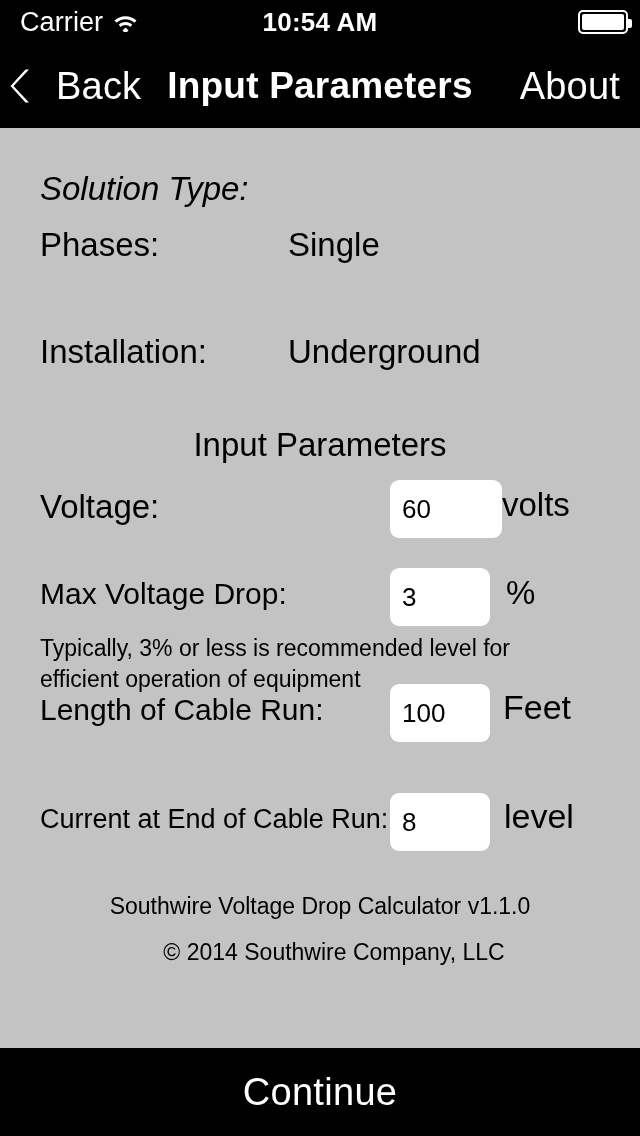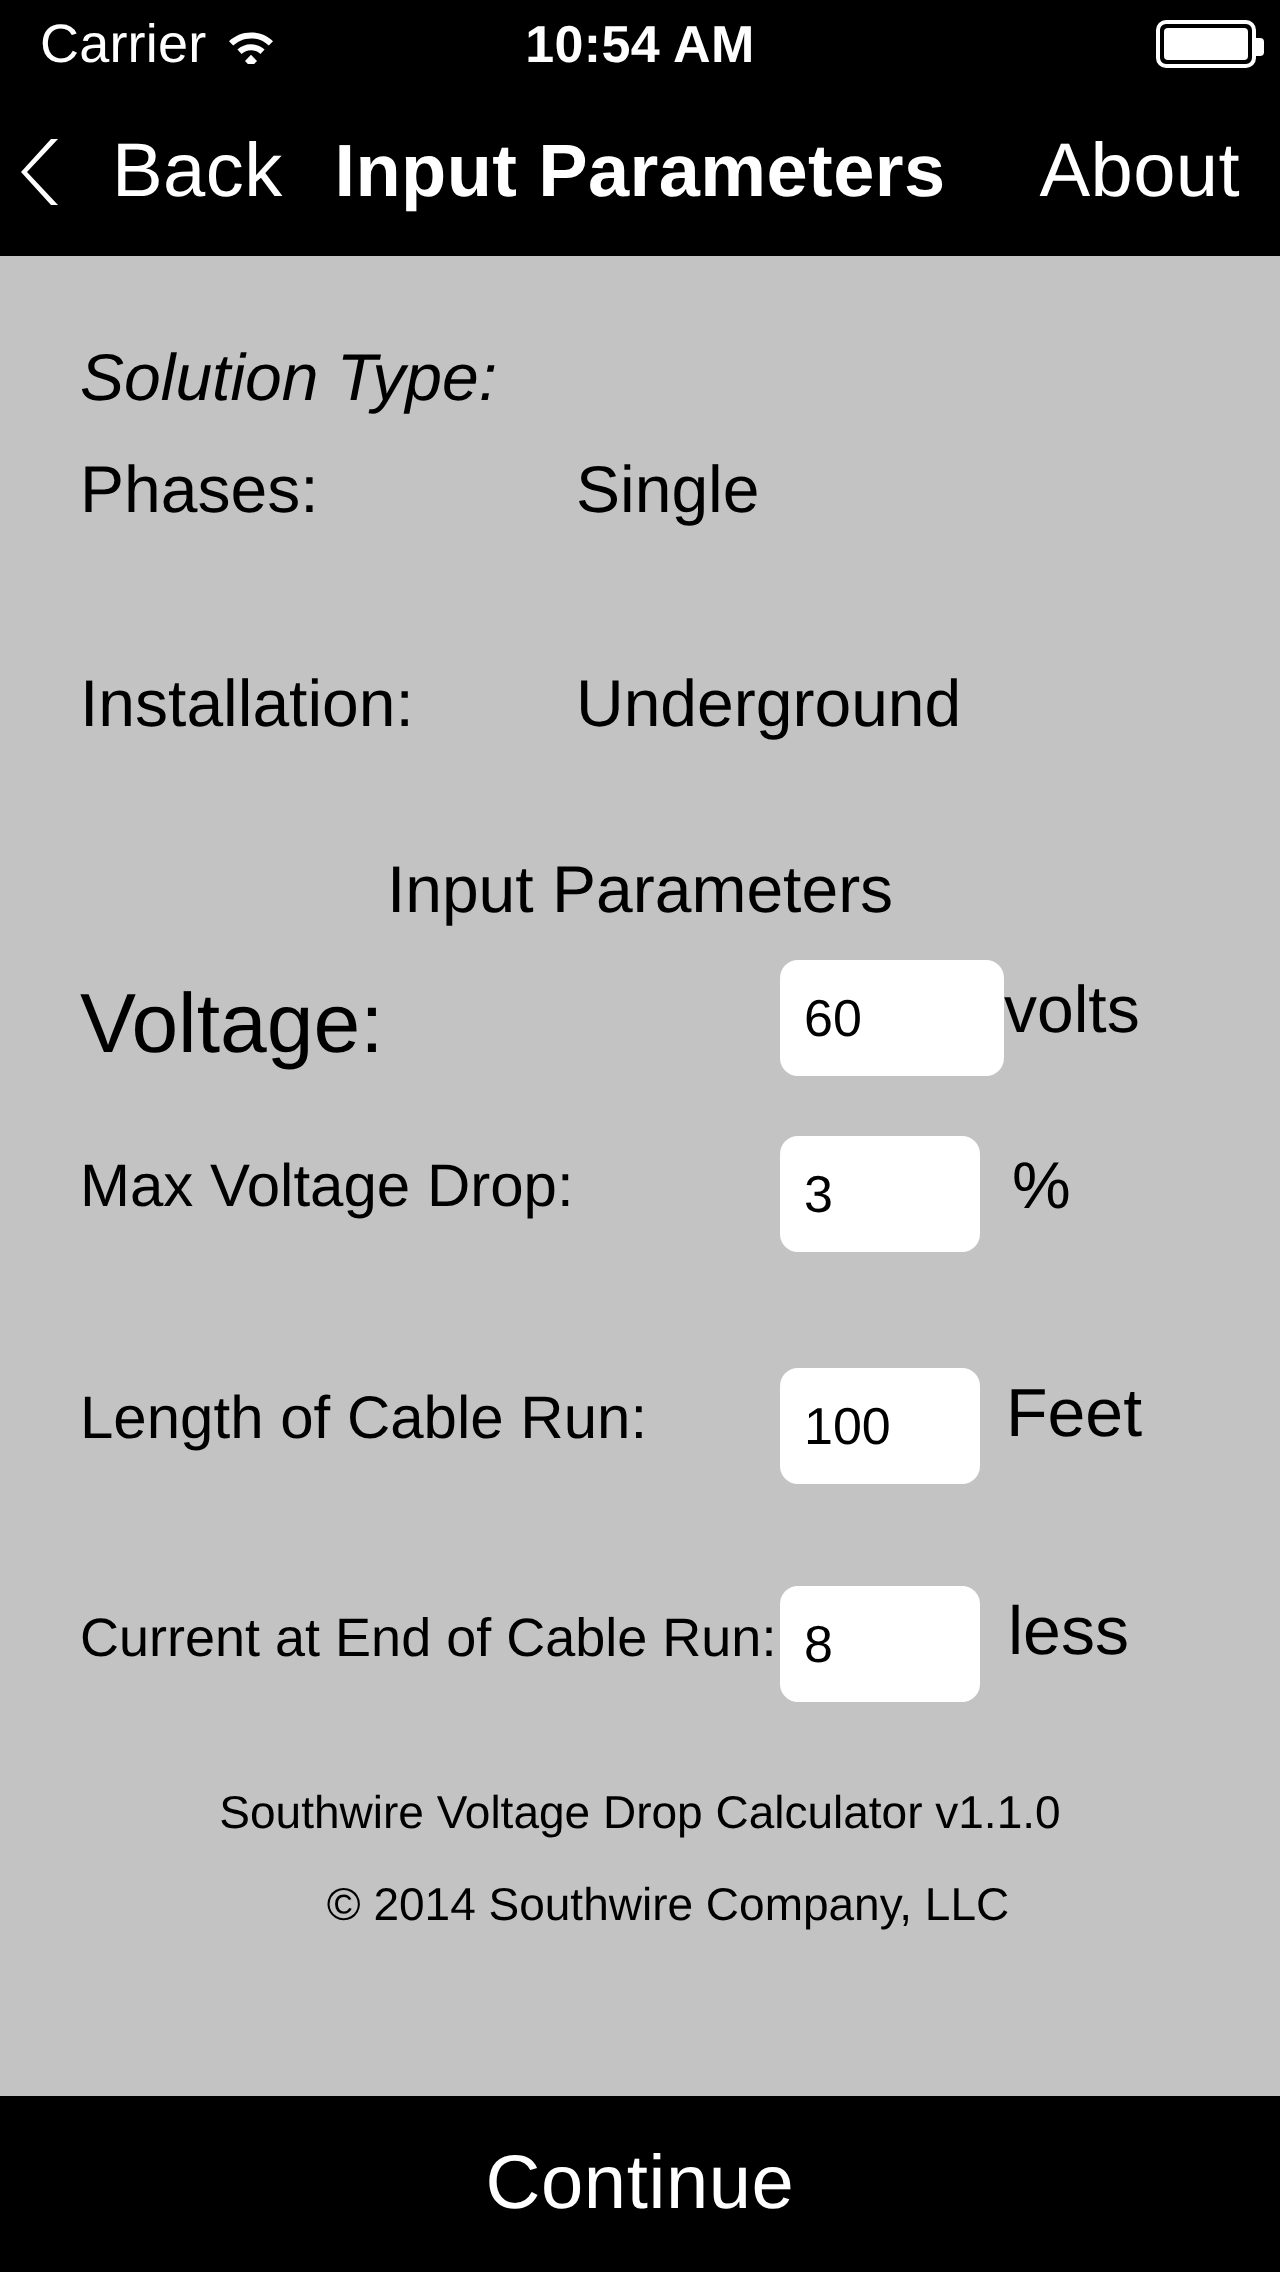--- a/index.html
+++ b/index.html
@@ -188,42 +188,43 @@
       <span class="summary-value">Single</span>
     </div>
     <div class="summary-row" style="top:203px;">
       <span class="summary-label">Installation:</span>
       <span class="summary-value">Underground</span>
     </div>
 
     <div id="section-heading">Input Parameters</div>
 
     <div class="field-row" style="top:352px; height:58px;">
-      <span class="field-label" style="left:40px; top:8px; font-size:42px;">Voltage:</span>
+      <span class="field-label" style="left:40px; top:8px; font-size:33px;">Voltage:</span>
       <input class="field-box" style="left: 390px; top: 0px; width: 112px; height: 58px; font-size: 26px;" type="text" value="60">
       <span class="field-unit" style="left:502px; top:6px; font-size:33px;">volts</span>
     </div>
 
     <div class="field-row" style="top:440px; height:58px;">
       <span class="field-label" style="left:40px; top:9px; font-size:30px;">Max Voltage Drop:</span>
       <input class="field-box" style="left: 390px; top: 0px; width: 100px; height: 58px; font-size: 26px;" type="text" value="3">
       <span class="field-unit" style="left:506px; top:6px; font-size:33px;">%</span>
     </div>
 
+    <div id="hint-text">Typically, 3% or less is recommended level for efficient operation of equipment</div>
 
     <div class="field-row" style="top:556px; height:58px;">
       <span class="field-label" style="left:40px; top:9px; font-size:30px;">Length of Cable Run:</span>
       <input class="field-box" style="left: 390px; top: 0px; width: 100px; height: 58px; font-size: 26px;" type="text" value="100">
       <span class="field-unit" style="left:503px; top:4px; font-size:34px;">Feet</span>
     </div>
 
     <div class="field-row" style="top:665px; height:58px;">
       <span class="field-label" style="left:40px; top:11px; font-size:27px;">Current at End of Cable Run:</span>
       <input class="field-box" style="left: 390px; top: 0px; width: 100px; height: 58px; font-size: 26px;" type="text" value="8">
-      <span class="field-unit" style="left:504px; top:4px; font-size:34px;">less</span>
+      <span class="field-unit" style="left:504px; top:4px; font-size:34px;">level</span>
     </div>
 
     <div id="app-version">Southwire Voltage Drop Calculator v1.1.0</div>
     <div id="copyright">© 2014 Southwire Company, LLC</div>
   </div>
 
   <div id="continue-bar">
     <span id="continue-label">Continue</span>
   </div>
 

